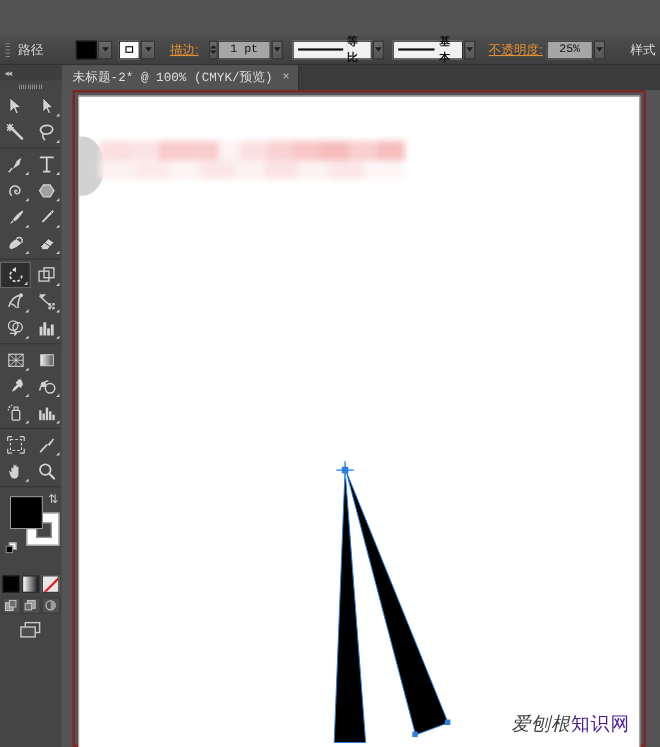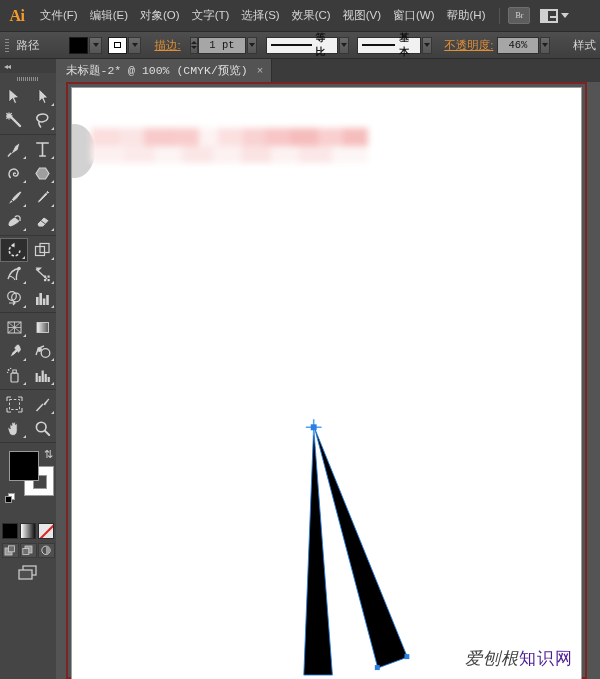--- a/index.html
+++ b/index.html
@@ -248,38 +248,20 @@
     white-space: nowrap;
   }
   #watermark .o { color: #404040; font-style: italic; }
   #watermark .d { color: #4c1d95; }
 </style>
 </head>
 <body>
 
 <div id="app">
 
-  <div id="menubar">
-    <div id="ai-logo">Ai</div>
-    <div class="menu-item">文件(F)</div>
-    <div class="menu-item">编辑(E)</div>
-    <div class="menu-item">对象(O)</div>
-    <div class="menu-item">文字(T)</div>
-    <div class="menu-item">选择(S)</div>
-    <div class="menu-item">效果(C)</div>
-    <div class="menu-item">视图(V)</div>
-    <div class="menu-item">窗口(W)</div>
-    <div class="menu-item">帮助(H)</div>
-    <div class="mb-sep"></div>
-    <div class="mb-btn">Br</div>
-    <div class="mb-layout">
-      <span class="layout-ic"></span>
-      <span class="caret-dn"></span>
-    </div>
-  </div>
 
   <div id="controlbar">
     <div class="grip"></div>
     <div class="cb-label">路径</div>
 
     <div class="swatch-wrap" style="margin-left:26px;">
       <span class="swatch fill"></span>
       <span class="dd-btn"></span>
     </div>
     <div class="swatch-wrap" style="margin-left:6px;">
@@ -303,21 +285,21 @@
     </div>
     <div class="dd-btn"></div>
 
     <div class="combo-line" style="width:78px;margin-left:8px;">
       <span class="ln" style="width:40px;"></span>
       <span class="txt">基本</span>
     </div>
     <div class="dd-btn"></div>
 
     <div class="cb-label orange" style="margin-left:8px;">不透明度:</div>
-    <div class="field" style="width:48px;">46%</div>
+    <div class="field" style="width:48px;">25%</div>
     <div class="dd-btn"></div>
     <div class="cb-label" style="margin-left:19px;">样式</div>
   </div>
 
   <div id="tabbar">
     <div class="doc-tab">
       <span class="tname">未标题-2* @ 100% (CMYK/预览)</span>
       <span class="tclose">×</span>
     </div>
   </div>

